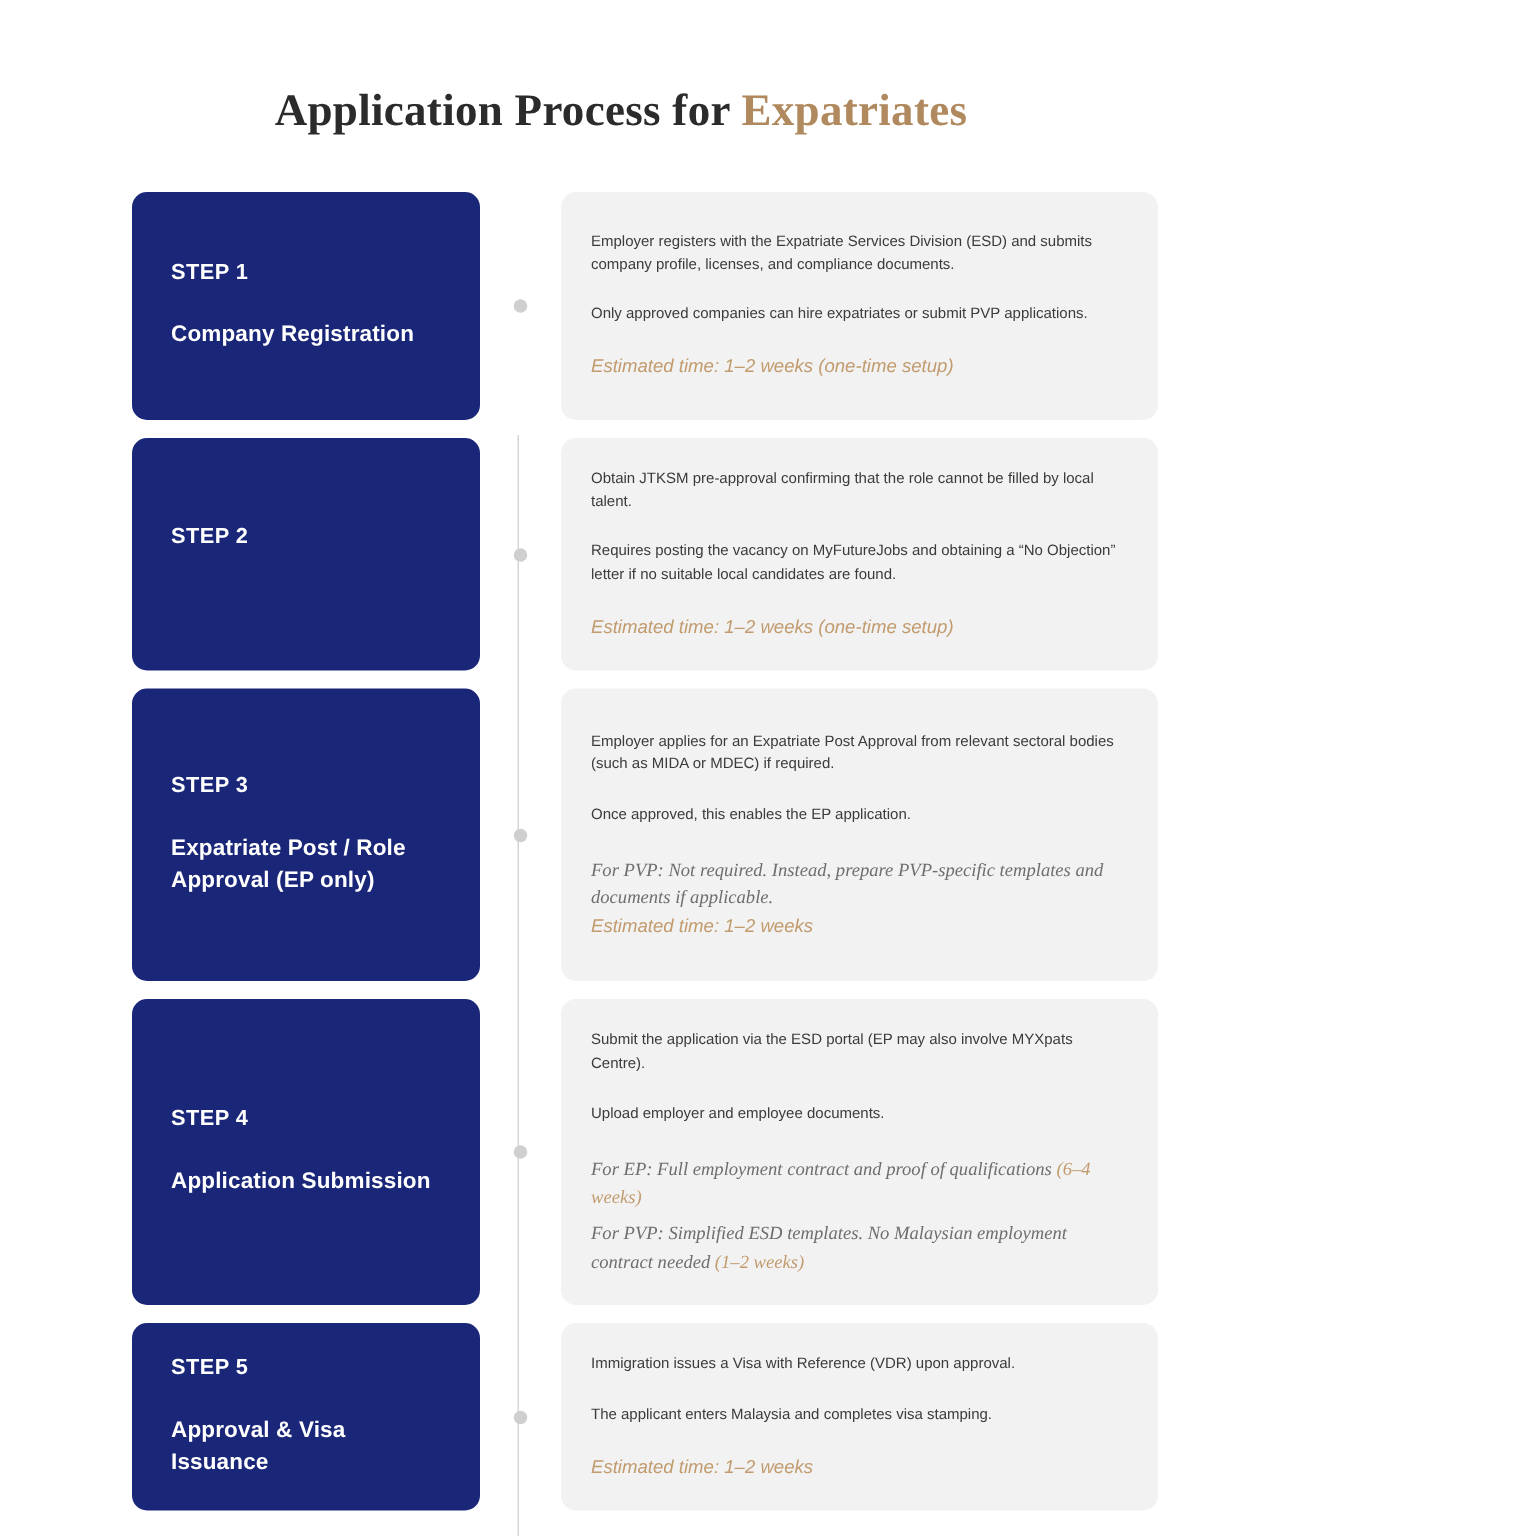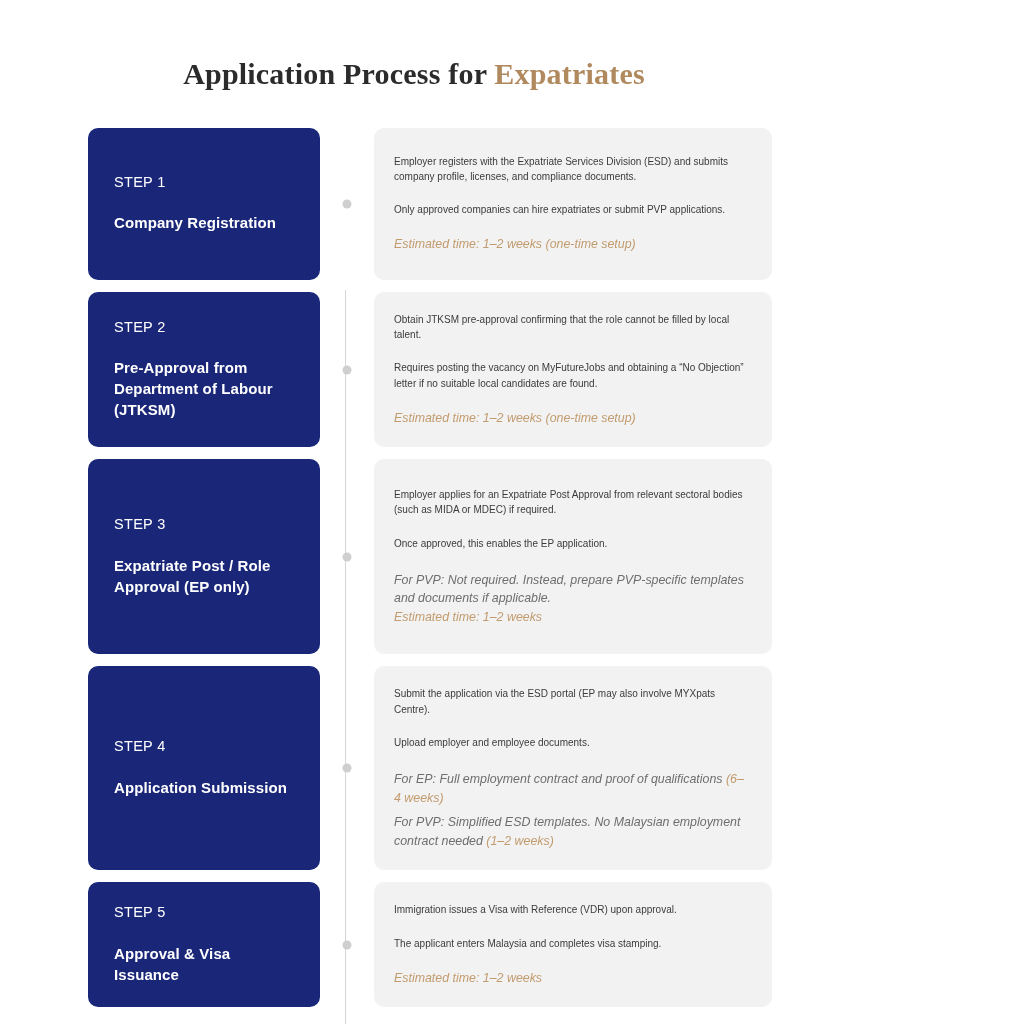--- a/index.html
+++ b/index.html
@@ -75,21 +75,21 @@
     background: #1a2778;
     border-radius: 10px;
     color: #ffffff;
     padding: 22px 26px;
     display: flex;
     flex-direction: column;
     justify-content: center;
   }
   .step-label {
     font-size: 14.5px;
-    font-weight: normal;
+    font-weight: bold;
     letter-spacing: 0.3px;
     margin-bottom: 22px;
     line-height: 1.2;
   }
   .step-title {
     font-size: 15px;
     font-weight: bold;
     line-height: 1.38;
     letter-spacing: 0.1px;
   }
@@ -128,20 +128,21 @@
     margin: 0 0 18px 0;
   }
   .panel-para:last-child { margin-bottom: 0; }
 
   .panel-note {
     font-size: 12.4px;
     font-style: italic;
     line-height: 1.5;
     color: #6e6e6e;
     margin: 0 0 6px 0;
+    font-family: Liberation Serif, serif;
   }
   .panel-time {
     font-size: 12.4px;
     font-style: italic;
     line-height: 1.5;
     color: #c29b6e;
     margin: 0;
   }
   .panel-note .time-accent {
     color: #c29b6e;
@@ -180,21 +181,20 @@
       <div class="step-panel">
         <p class="panel-para">Employer registers with the Expatriate Services Division (ESD) and submits company profile, licenses, and compliance documents.</p>
         <p class="panel-para">Only approved companies can hire expatriates or submit PVP applications.</p>
         <p class="panel-time">Estimated time: 1–2 weeks (one-time setup)</p>
       </div>
     </div>
 
     <div class="step-row row-2">
       <div class="step-card">
         <div class="step-label">STEP 2</div>
-        <div class="step-title">Pre-Approval from Department of Labour (JTKSM)</div>
       </div>
       <div class="gutter">
         <div class="dot"></div>
       </div>
       <div class="step-panel">
         <p class="panel-para">Obtain JTKSM pre-approval confirming that the role cannot be filled by local talent.</p>
         <p class="panel-para">Requires posting the vacancy on MyFutureJobs and obtaining a “No Objection” letter if no suitable local candidates are found.</p>
         <p class="panel-time">Estimated time: 1–2 weeks (one-time setup)</p>
       </div>
     </div>

